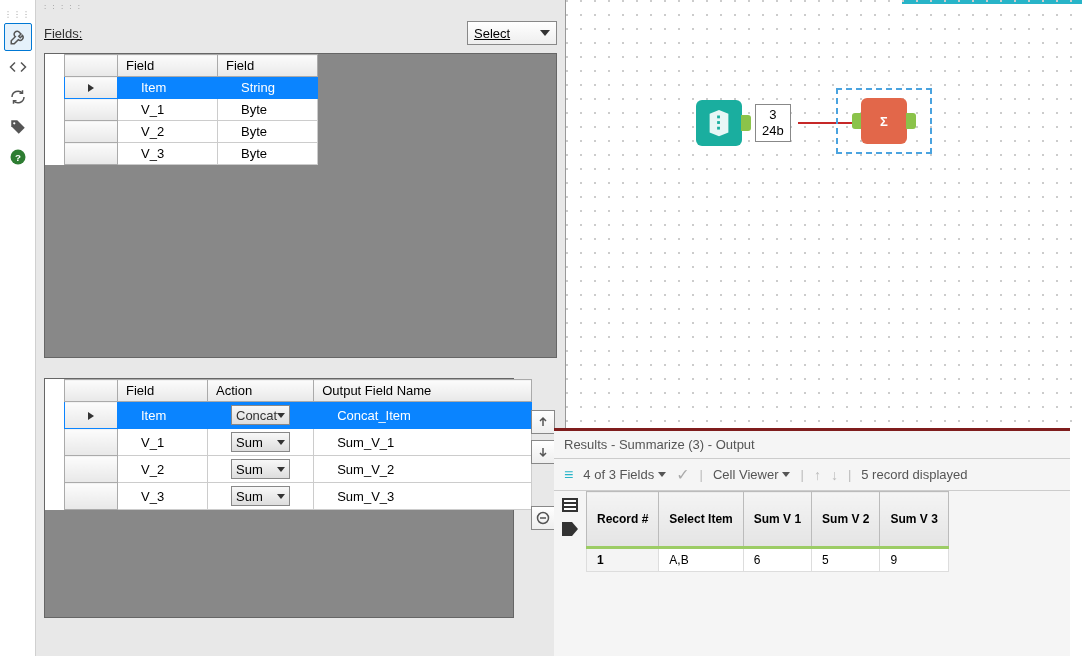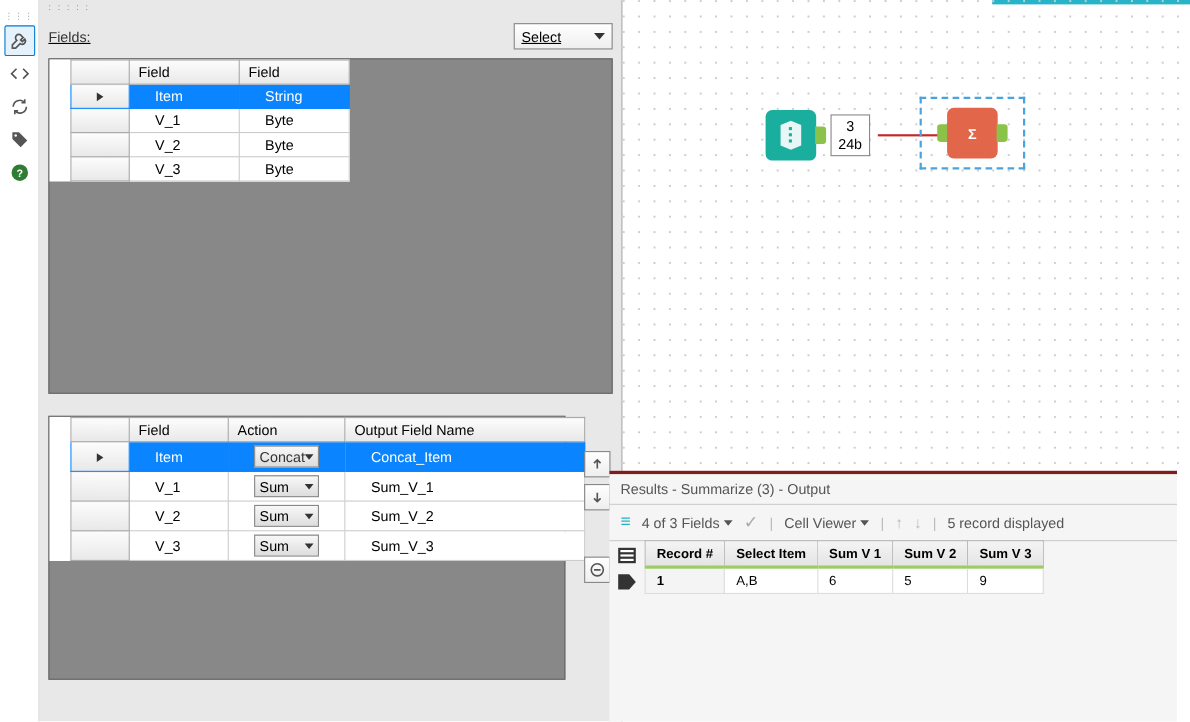--- a/index.html
+++ b/index.html
@@ -77,21 +77,21 @@
 .rt-dd { display:flex; align-items:center; gap:4px; cursor:pointer;}
 .rt-dd .tri3 { border-left: 4px solid transparent; border-right: 4px solid transparent; border-top: 5px solid #555; }
 .check-ic { color: #aaa; font-size: 16px;}
 .arrow-ic { color: #bbb; font-size: 14px;}
 
 .results-left-icons { position:absolute; left:0; top: 60px; width: 32px; display:flex; flex-direction:column; align-items:center; gap:4px; padding-top:4px;}
 .results-left-icons div { width:22px; height:20px; display:flex; align-items:center; justify-content:center; cursor:pointer;}
 
 .results-table-wrap { position:absolute; left:32px; top:60px; right:0;}
 table.results-table { border-collapse: collapse; width: auto;}
-table.results-table th { background: linear-gradient(#f4f4f4,#e4e4e4); border: 1px solid #bbb; padding: 4px 10px; font-weight: bold; font-size:12px; position:relative; border-bottom: 3px solid #9ccc65;}
+table.results-table th { background: linear-gradient(#f4f4f4,#e4e4e4); border: 1px solid #bbb; padding: 20px 10px; font-weight: bold; font-size:12px; position:relative; border-bottom: 3px solid #9ccc65;}
 table.results-table td { border: 1px solid #ddd; padding: 4px 10px; background:#fff; font-size:12px;}
 </style>
 </head>
 <body>
 
 <div class="left-toolbar">
   <div class="drag-dots">⋮⋮⋮</div>
   <div class="tool-icon active">
     <svg viewBox="0 0 24 24" fill="none" stroke="#555" stroke-width="2">
         <path d="M14 6a4 4 0 1 0-5.6 5.6L3 17v4h4l5.4-5.4A4 4 0 0 0 18 10l-3 3-2-2 3-3z"></path>

